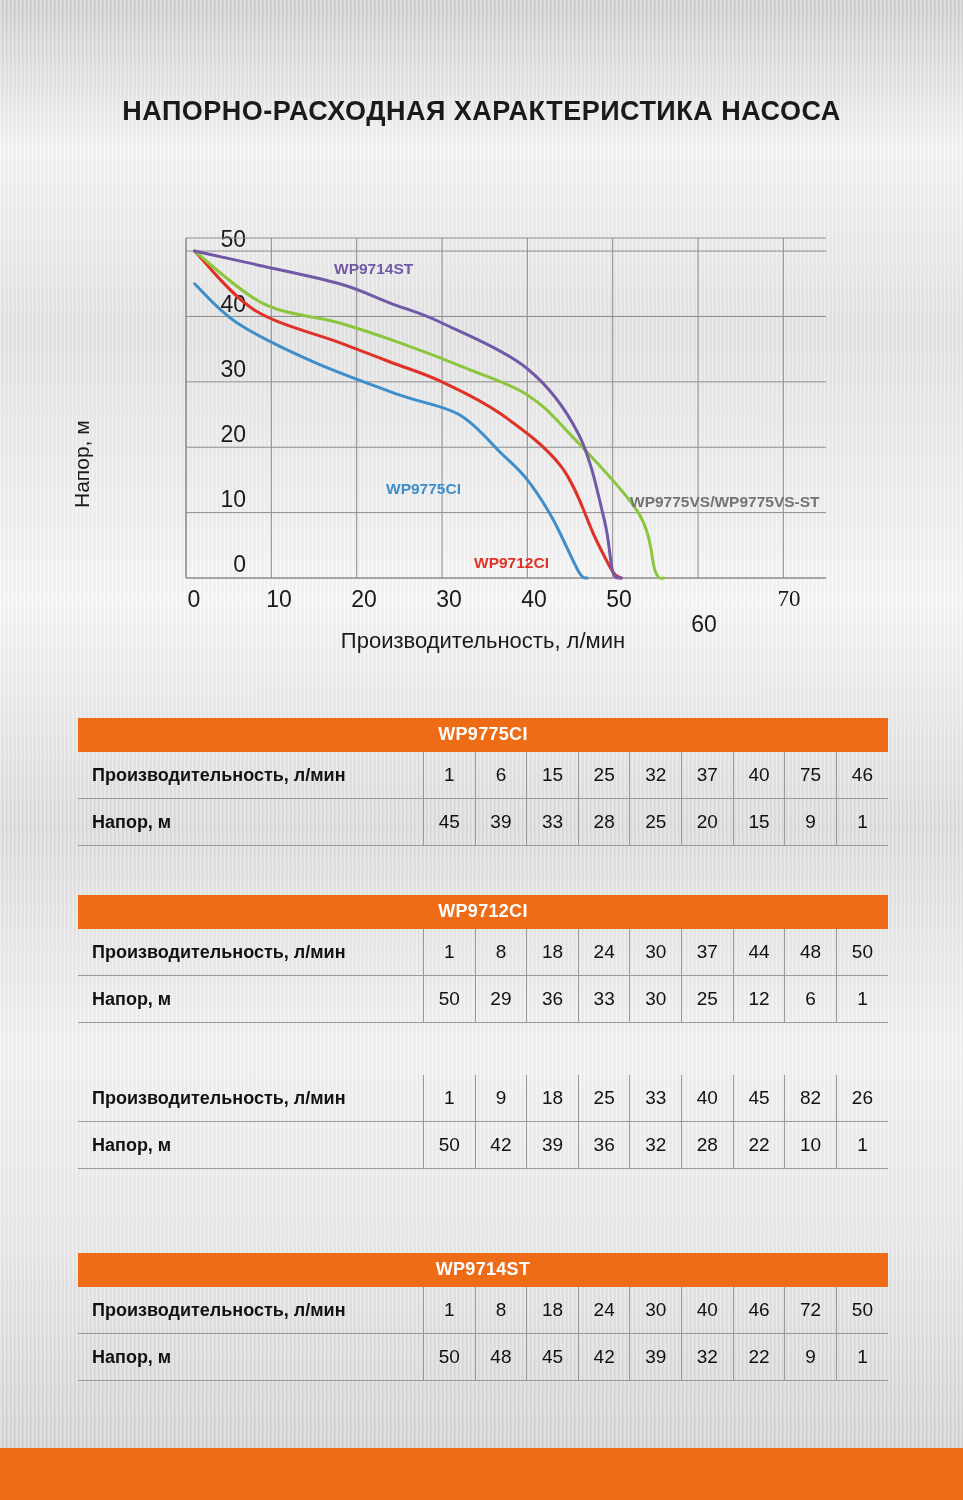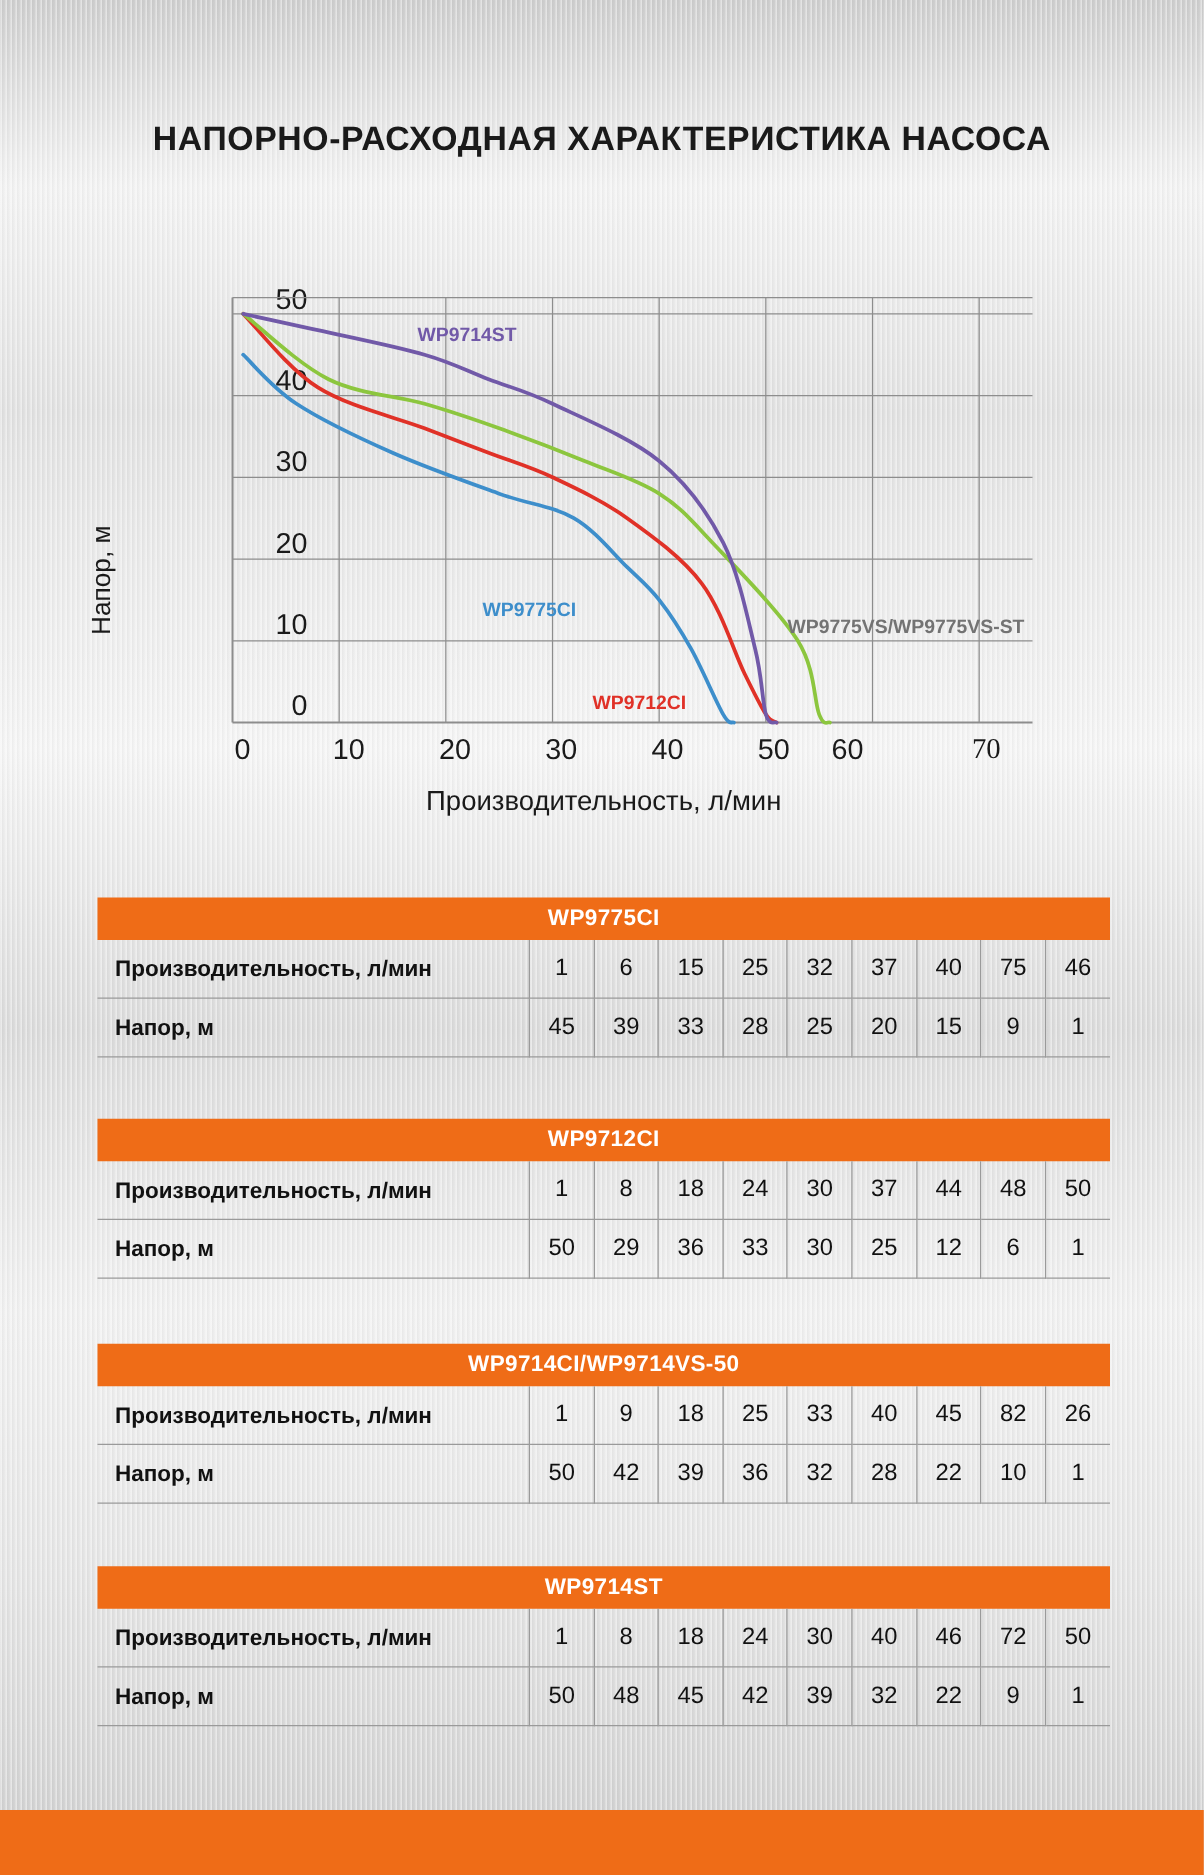--- a/index.html
+++ b/index.html
@@ -165,21 +165,21 @@
     <div class="ytick" style="top:355px;">0</div>
 
     <div class="plot">
 
       <div class="xtick" style="left:8px;">0</div>
       <div class="xtick" style="left:93px;">10</div>
       <div class="xtick" style="left:178px;">20</div>
       <div class="xtick" style="left:263px;">30</div>
       <div class="xtick" style="left:348px;">40</div>
       <div class="xtick" style="left:433px;">50</div>
-      <div class="xtick" style="left:492px;">60</div>
+      <div class="xtick" style="left:518px;margin-top:25px;">60</div>
       <div class="xtick" style="left:603px;font-family:Liberation Serif, serif;">70</div>
 
       <svg id="chart-svg" width="640" height="340" viewBox="0 0 640 340" style="position:absolute;left:0;top:0;overflow:visible;">
         <g id="grid-layer">
             <line x1="0" y1="340" x2="640" y2="340" stroke="#8d8d8d" stroke-width="1.6"></line>
             <line x1="0" y1="274.61538461538464" x2="640" y2="274.61538461538464" stroke="#8d8d8d" stroke-width="1"></line>
             <line x1="0" y1="209.23076923076923" x2="640" y2="209.23076923076923" stroke="#8d8d8d" stroke-width="1"></line>
             <line x1="0" y1="143.84615384615387" x2="640" y2="143.84615384615387" stroke="#8d8d8d" stroke-width="1"></line>
             <line x1="0" y1="78.46153846153845" x2="640" y2="78.46153846153845" stroke="#8d8d8d" stroke-width="1"></line>
             <line x1="0" y1="13.076923076923094" x2="640" y2="13.076923076923094" stroke="#8d8d8d" stroke-width="1"></line>
@@ -266,21 +266,20 @@
         <td>25</td>
         <td>12</td>
         <td>6</td>
         <td>1</td>
       </tr>
     </tbody>
       </table>
   </div>
 
   <div class="table-block" style="top:1075px;">
-    <div class="tbl-header">WP9714CI/WP9714VS-50</div>
     <table class="data">
       <tbody>
           <tr class="first">
         <td class="rowlabel">Производительность, л/мин</td>
         <td>1</td>
         <td>9</td>
         <td>18</td>
         <td>25</td>
         <td>33</td>
         <td>40</td>

